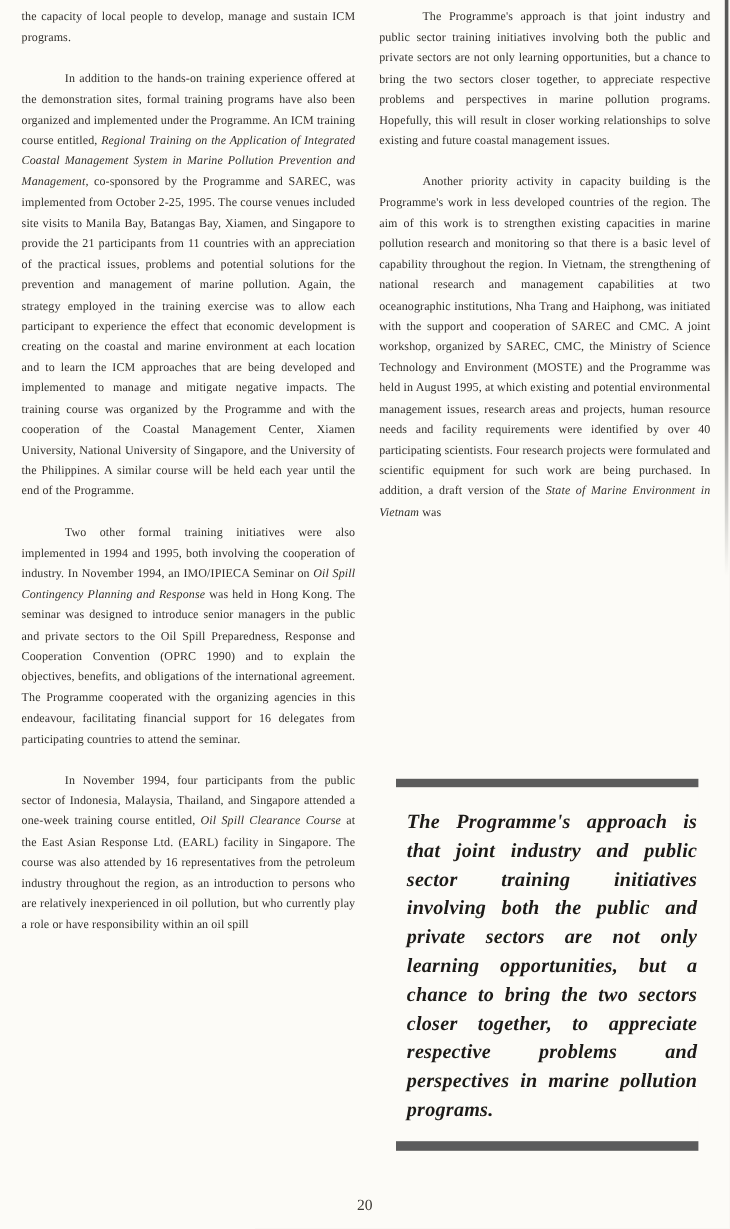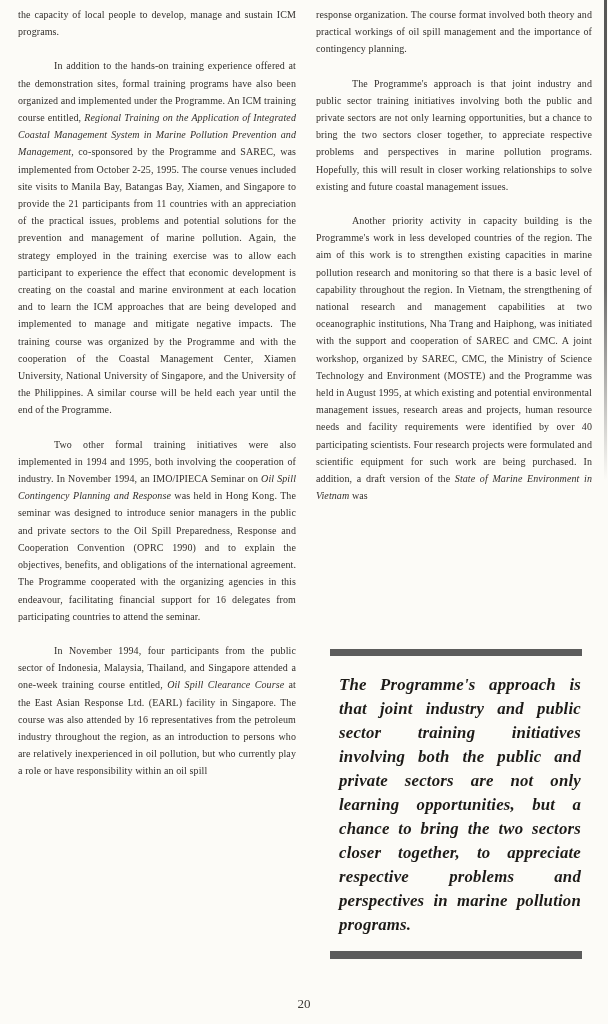--- a/index.html
+++ b/index.html
@@ -71,21 +71,20 @@
 <body>
 
 <div class="page">
   <div class="col col-left" id="col-left">
       <p class="para"><span>the capacity of local people to develop, manage and sustain ICM programs.</span></p>
       <p class="para indent"><span>In addition to the hands-on training experience offered at the demonstration sites, formal training programs have also been organized and implemented under the Programme.  An ICM training course entitled, </span><span class="it">Regional Training on the Application of Integrated Coastal Management System in Marine Pollution Prevention and Management,</span><span> co-sponsored by the Programme and SAREC, was implemented from October 2-25, 1995.  The course venues included site visits to Manila Bay, Batangas Bay, Xiamen, and Singapore to provide the 21 participants from 11 countries with an appreciation of the practical issues, problems and potential solutions for the prevention and management of marine pollution.  Again, the strategy employed in the training exercise was to allow each participant to experience the effect that economic development is creating on the coastal and marine environment at each location and to learn the ICM approaches that are being developed and implemented to manage and mitigate negative impacts.  The training course was organized by the Programme and with the cooperation of the Coastal Management Center, Xiamen University, National University of Singapore, and the University of the Philippines.  A similar course will be held each year until the end of the Programme.</span></p>
       <p class="para indent"><span>Two other formal training initiatives were also implemented in 1994 and 1995, both involving the cooperation of industry. In November 1994, an IMO/IPIECA Seminar on </span><span class="it">Oil Spill Contingency Planning and Response</span><span> was held in Hong Kong. The seminar was designed to introduce senior managers in the public and private sectors to the Oil Spill Preparedness, Response and Cooperation Convention (OPRC 1990) and to explain the objectives, benefits, and obligations of the international agreement.  The Programme cooperated with the organizing agencies in this endeavour, facilitating financial support for 16 delegates from participating countries to attend the seminar.</span></p>
       <p class="para indent"><span>In November 1994, four participants from the public sector of Indonesia, Malaysia, Thailand, and Singapore attended a one-week training course entitled, </span><span class="it">Oil Spill Clearance Course</span><span> at the East Asian Response Ltd. (EARL) facility in Singapore. The course was also attended by 16 representatives from the petroleum industry throughout the region, as an introduction to persons who are relatively inexperienced in oil pollution, but who currently play a role or have responsibility within an oil spill</span></p>
     </div>
   <div class="col col-right" id="col-right">
-      <p class="para"><span>response organization.  The course format involved both theory and practical workings of oil spill management and the importance of contingency planning.</span></p>
       <p class="para indent"><span>The Programme's approach is that joint industry and public sector training initiatives involving both the public and  private sectors are not only learning opportunities, but a chance to bring the two sectors closer together, to appreciate respective problems and perspectives in marine pollution programs.  Hopefully, this will result in closer working relationships to solve existing and future coastal management issues.</span></p>
       <p class="para indent"><span>Another priority activity in capacity building is the Programme's work in less developed countries of the region.  The aim of this work is to strengthen existing capacities in marine pollution research and monitoring so that there is a basic level of capability throughout the region.  In Vietnam, the strengthening of national research and management capabilities at two oceanographic institutions, Nha Trang and Haiphong, was initiated with the support and cooperation of SAREC and CMC.  A joint workshop, organized by SAREC, CMC, the Ministry of Science Technology and Environment (MOSTE) and the Programme was held in August 1995, at which existing and potential environmental management issues, research areas and projects, human resource needs and facility requirements were identified by over 40 participating scientists. Four research projects were formulated and scientific equipment for such work are being purchased.  In addition, a draft version of the </span><span class="it">State of Marine Environment in Vietnam</span><span> was</span></p>
     </div>
 
   <div class="pull-quote">
     <p class="pq-text">The Programme's approach is that joint industry and public sector training initiatives involving both the public and private sectors are not only learning opportunities, but a chance to bring the two sectors closer together, to appreciate respective problems and perspectives in marine pollution programs.</p>
   </div>
 
   <div class="edge-line"></div>
 

